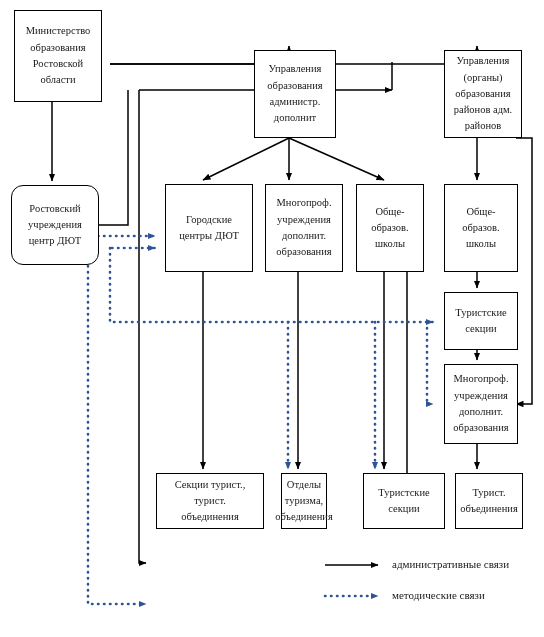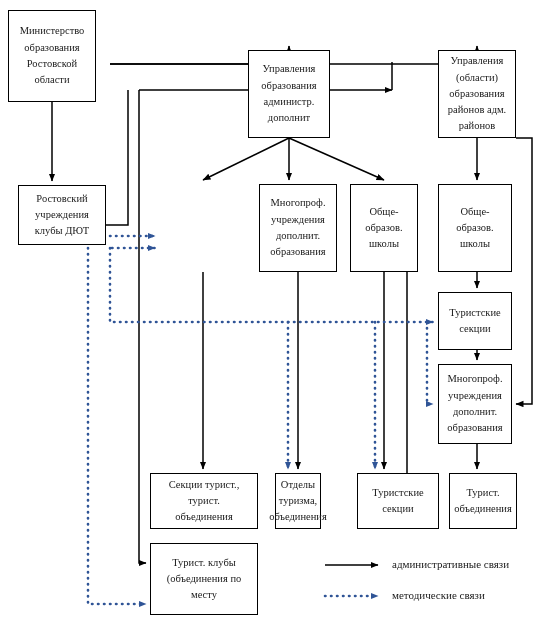--- a/index.html
+++ b/index.html
@@ -14,20 +14,21 @@
     display:flex;
     flex-direction:column;
     align-items:center;
     justify-content:center;
     text-align:center;
     color:#1a1a1a;
     font-size:10.5px;
     line-height:1.55;
     padding:2px 3px;
     z-index:5;
+    margin-left:6px;
   }
   .node span{display:block;white-space:nowrap;}
   .legend-label{
     position:absolute;
     font-size:11px;
     color:#1a1a1a;
     white-space:nowrap;
     z-index:6;
   }
 </style>
@@ -81,25 +82,20 @@
       <path d="M427,322 L427,404 L433,404"></path>
     </g>
 
     <g>
       <path d="M325,565 L378,565" stroke="#000000" stroke-width="1.5" fill="none" marker-end="url(#arrow-black)"></path>
     </g>
     <g>
       <path d="M325,596 L378,596" stroke="#2F5496" stroke-width="2.6" fill="none" stroke-linecap="round" stroke-dasharray="0.5 5.5" marker-end="url(#arrow-blue)"></path>
     </g>
   </svg>
-    <div class="node" style="left: 150px; top: 543px; width: 108px; height: 72px;">
-      <span>Турист. клубы</span>
-      <span>(объединения по</span>
-      <span>месту</span>
-    </div>
     <div class="node" style="left: 449px; top: 473px; width: 68px; height: 56px;">
       <span>Турист.</span>
       <span>объединения</span>
     </div>
     <div class="node" style="left: 357px; top: 473px; width: 82px; height: 56px;">
       <span>Туристские</span>
       <span>секции</span>
     </div>
     <div class="node" style="left: 275px; top: 473px; width: 46px; height: 56px;">
       <span>Отделы</span>
@@ -130,28 +126,32 @@
       <span>Обще-</span>
       <span>образов.</span>
       <span>школы</span>
     </div>
     <div class="node" style="left: 259px; top: 184px; width: 78px; height: 88px;">
       <span>Многопроф.</span>
       <span>учреждения</span>
       <span>дополнит.</span>
       <span>образования</span>
     </div>
-    <div class="node" style="left: 18px; top: 185px; width: 88px; height: 60px;">
+    <div class="node" style="left: 159px; top: 184px; width: 88px; height: 88px;">
+      <span>Городские</span>
+      <span>центры ДЮТ</span>
+    </div>
+    <div class="node" style="left: 5px; top: 185px; width: 88px; height: 80px; border-radius: 12px;">
       <span>Ростовский</span>
       <span>учреждения</span>
-      <span>клубы ДЮТ</span>
+      <span>центр ДЮТ</span>
     </div>
     <div class="node" style="left: 438px; top: 50px; width: 78px; height: 88px;">
       <span>Управления</span>
-      <span>(области)</span>
+      <span>(органы)</span>
       <span>образования</span>
       <span>районов адм.</span>
       <span>районов</span>
     </div>
     <div class="node" style="left: 248px; top: 50px; width: 82px; height: 88px;">
       <span>Управления</span>
       <span>образования</span>
       <span>администр.</span>
       <span>дополнит</span>
     </div>

